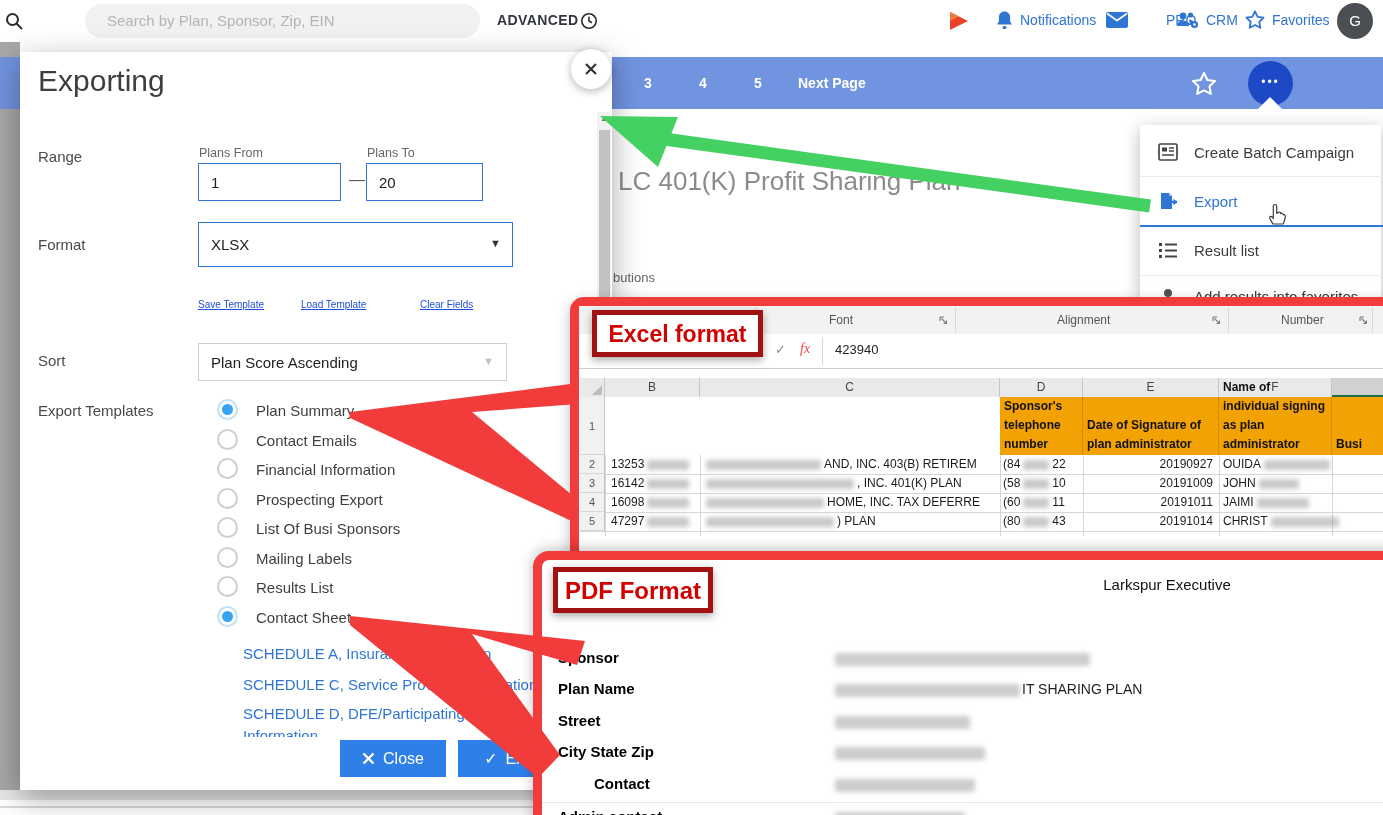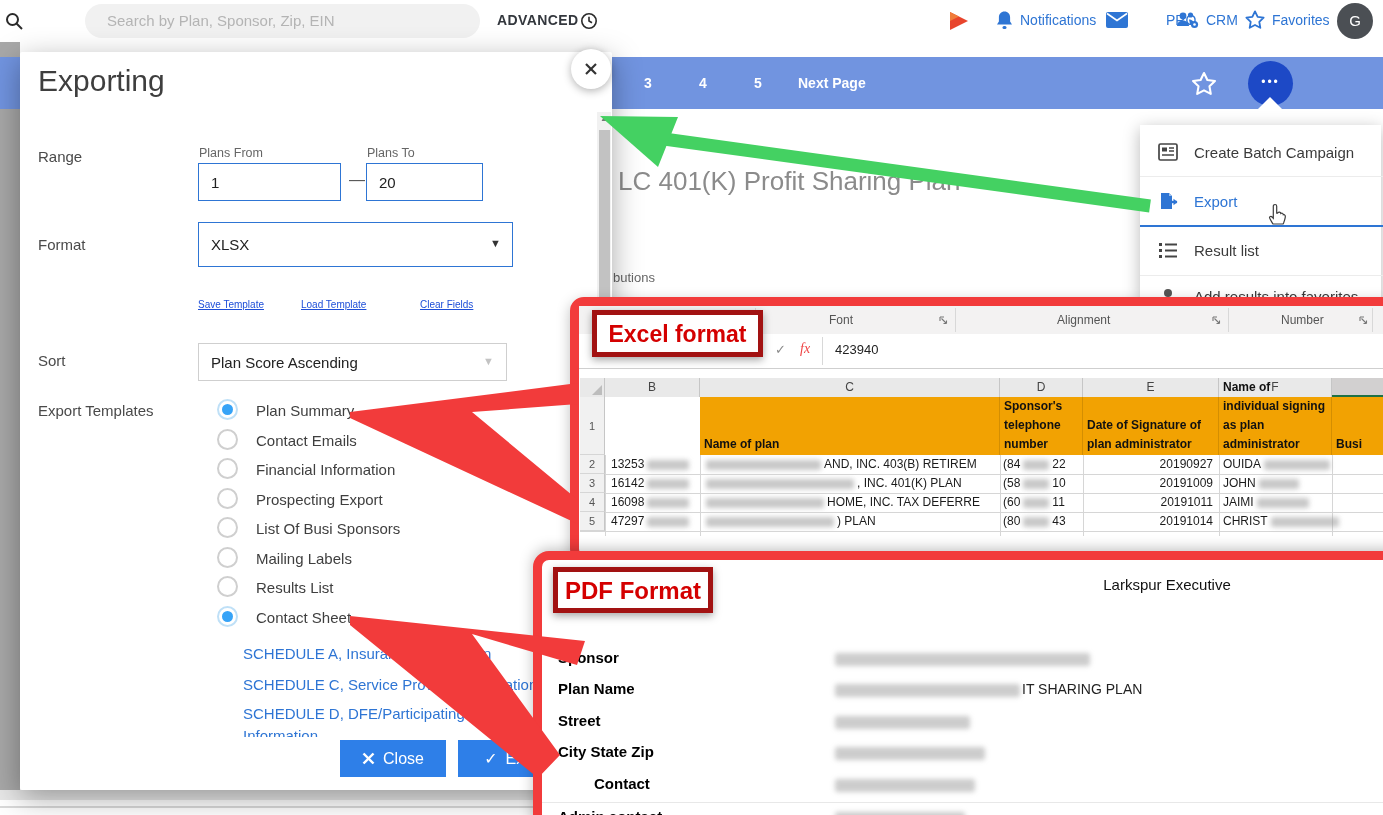--- a/index.html
+++ b/index.html
@@ -288,21 +288,20 @@
         <div style="position:absolute;right:2px;bottom:2px;width:0;height:0;border-left:10px solid transparent;border-bottom:10px solid #bdbdbd;"></div>
       </div>
       <div class="colcell" style="left:26px;width:95px;">B</div>
       <div class="colcell" style="left:121px;width:300px;">C</div>
       <div class="colcell" style="left:421px;width:83px;">D</div>
       <div class="colcell" style="left:504px;width:136px;">E</div>
       <div class="colcell" style="left:640px;width:113px;">F</div>
       <div class="colcell" style="left:753px;width:54px;background:#d2d0d0;border-bottom:2px solid #1e7145;"></div>
 
       <div class="numcell" style="top:91px;height:58px;line-height:58px;">1</div>
-      <div class="hdcell" style="left:121px;width:300px;">Name of plan</div>
       <div class="hdcell" style="left:421px;width:83px;">Sponsor's telephone number</div>
       <div class="hdcell" style="left:504px;width:136px;">Date of Signature of plan administrator</div>
       <div class="hdcell" style="left:640px;width:113px;">Name of individual signing as plan administrator</div>
       <div class="hdcell" style="left:753px;width:54px;border-right:none;">Busi</div>
 
       <div class="vline" style="left:26px;top:149px;height:81px;"></div>
       <div class="vline" style="left:121px;top:149px;height:81px;"></div>
       <div class="vline" style="left:421px;top:149px;height:81px;"></div>
       <div class="vline" style="left:504px;top:149px;height:81px;"></div>
       <div class="vline" style="left:640px;top:149px;height:81px;"></div>

